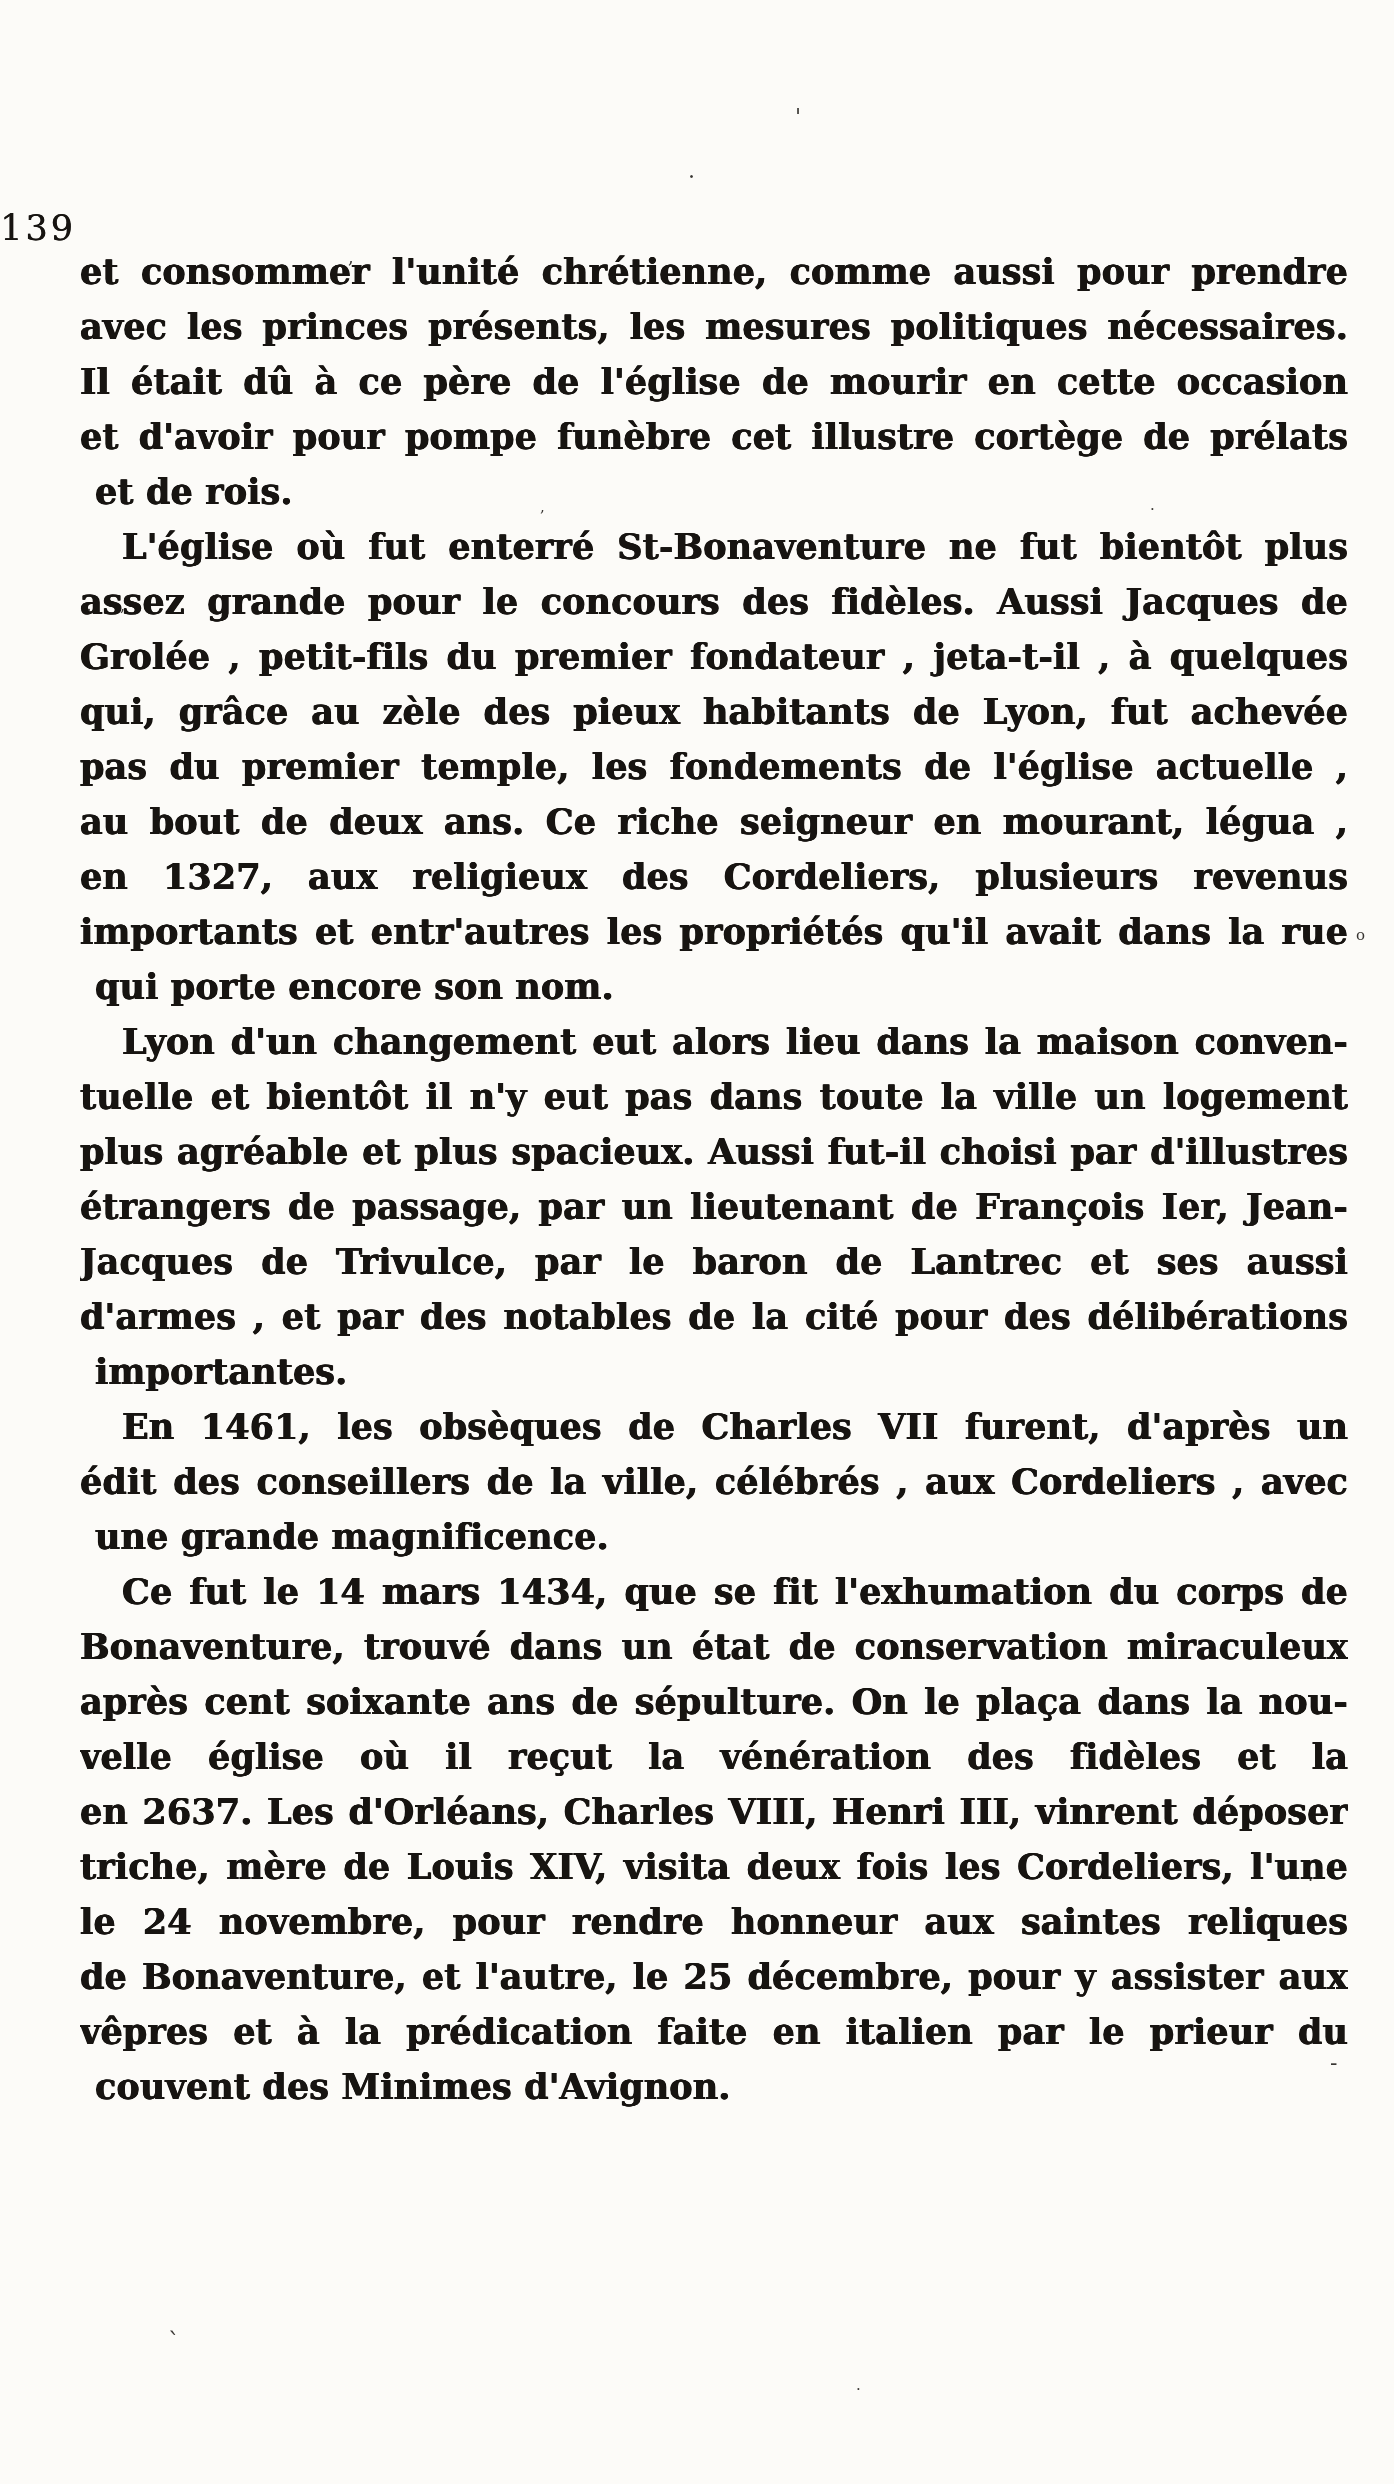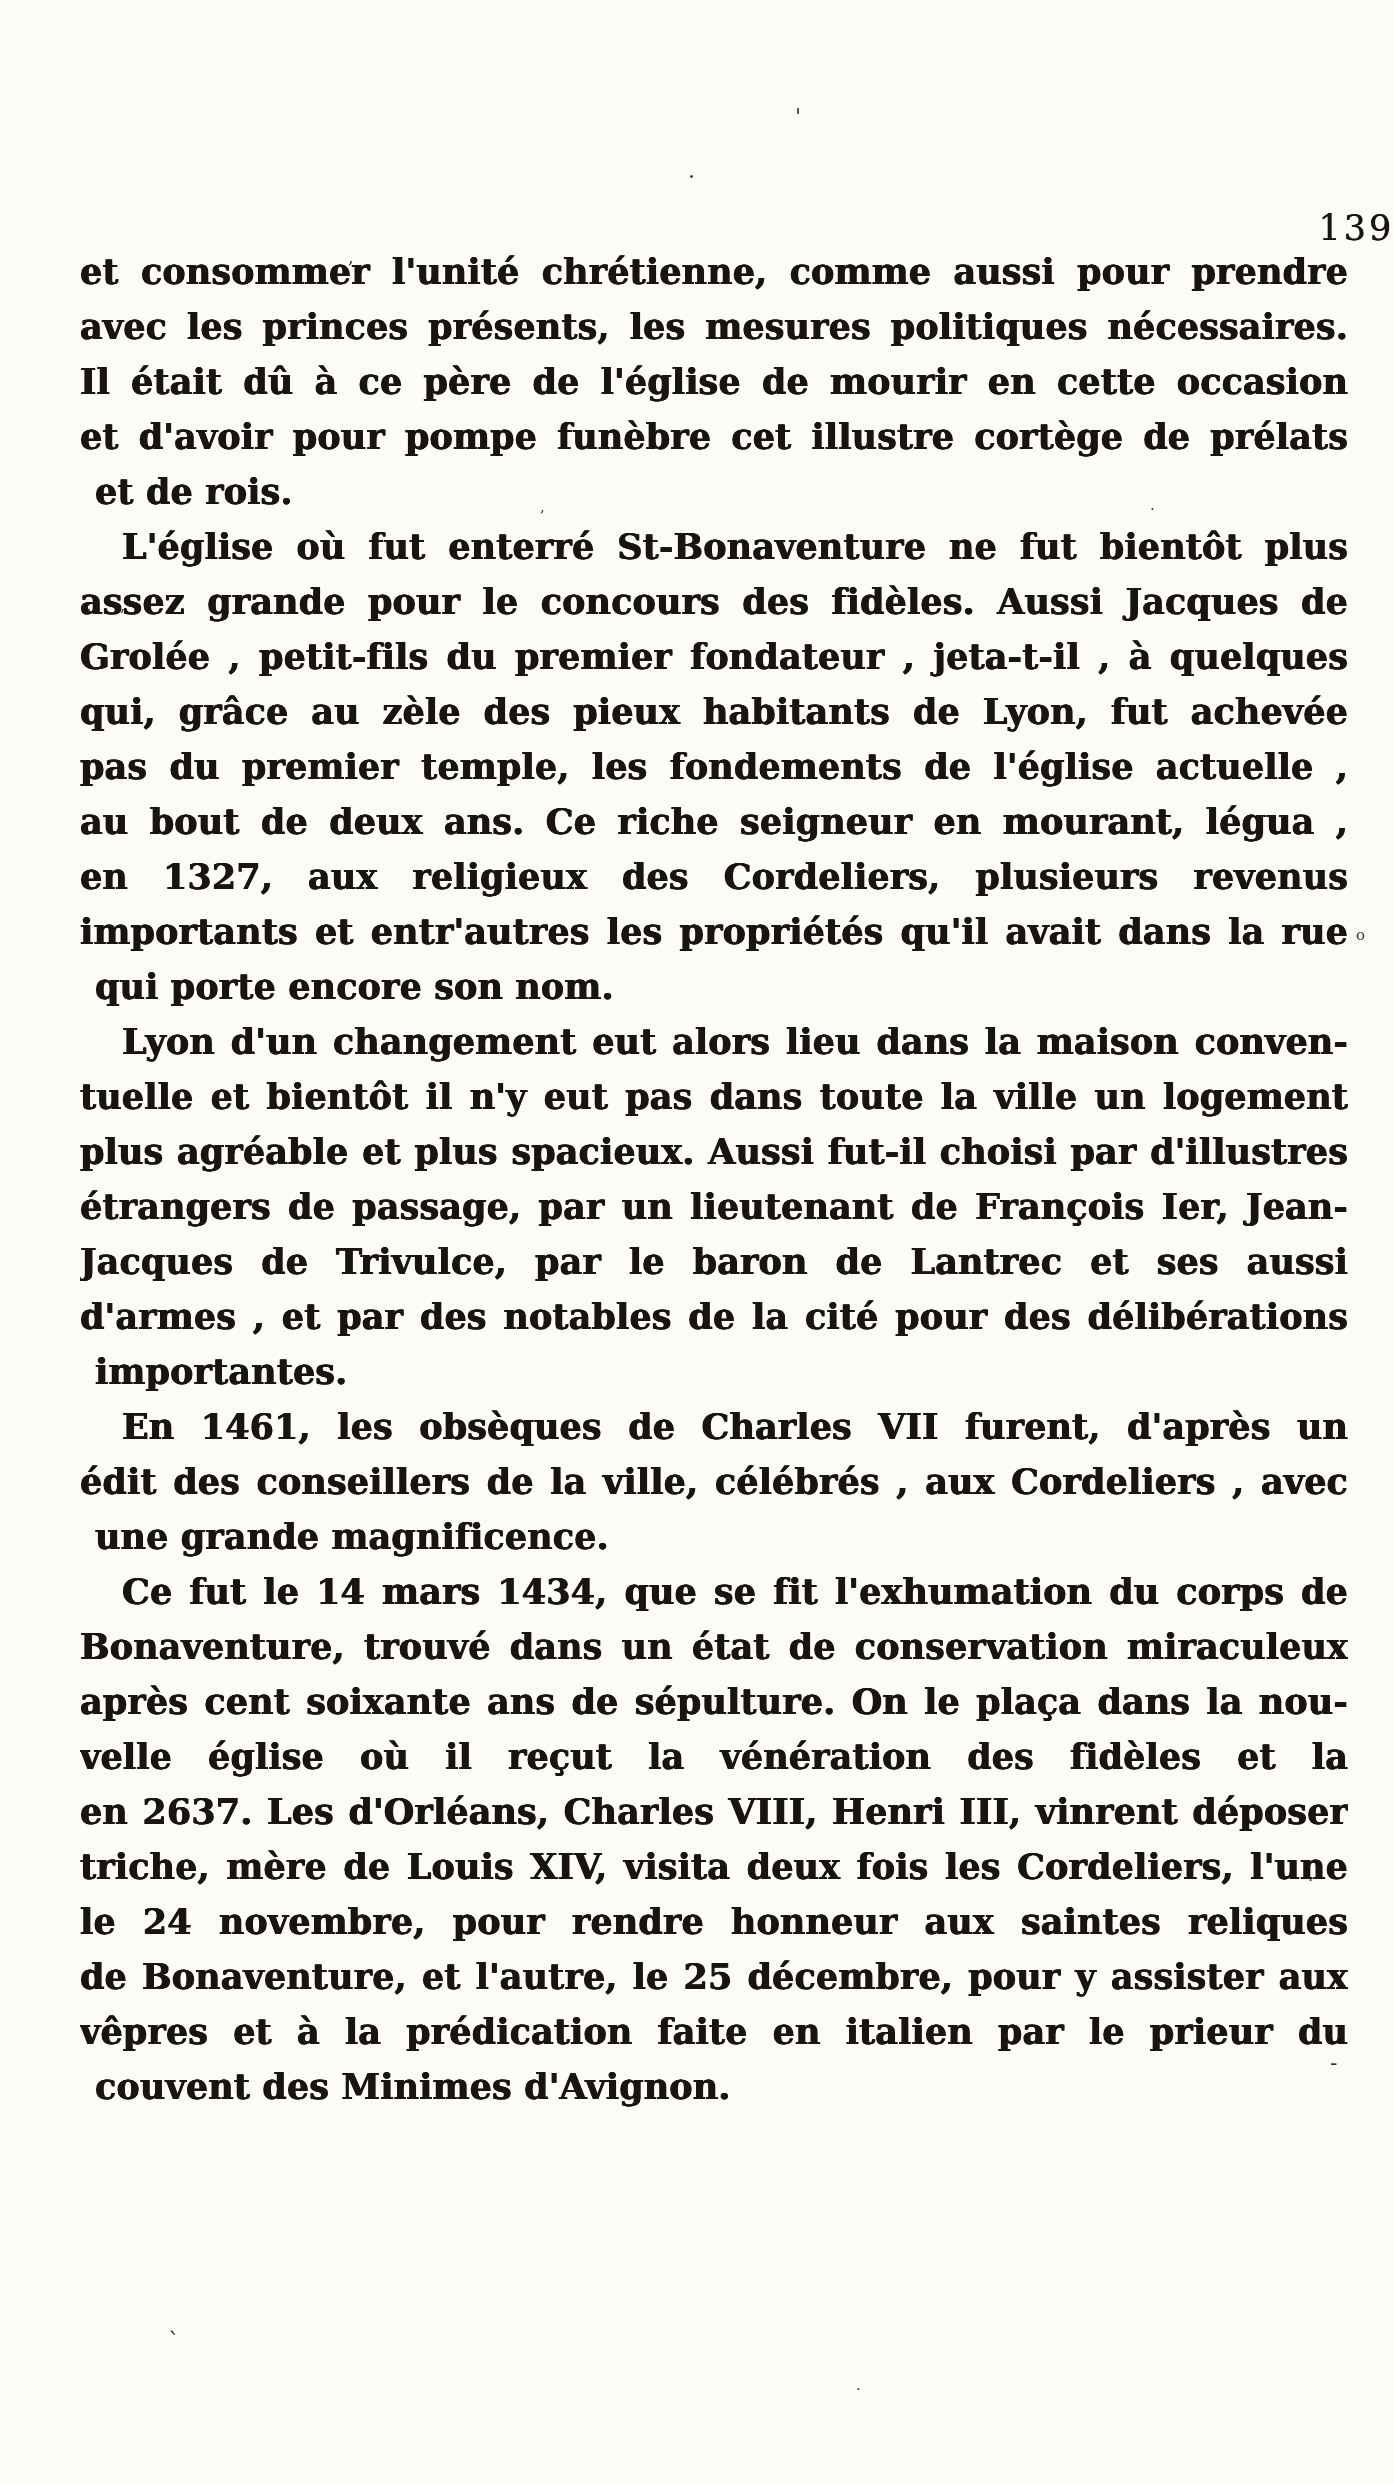--- a/index.html
+++ b/index.html
@@ -18,21 +18,21 @@
     height: 2484px;
     overflow: hidden;
     background: #fcfbf8;
     color: #171411;
   }
   .page-number {
     position: absolute;
     top: 208px;
     left: 0;
     width: 100%;
-    text-align: right;
+    text-align: left;
     font-size: 35px;
     letter-spacing: 3px;
     text-shadow: 0.5px 0 0 currentColor;
   }
   .text-block {
     position: absolute;
     top: 244px;
     left: 80px;
     width: 1268px;
   }

